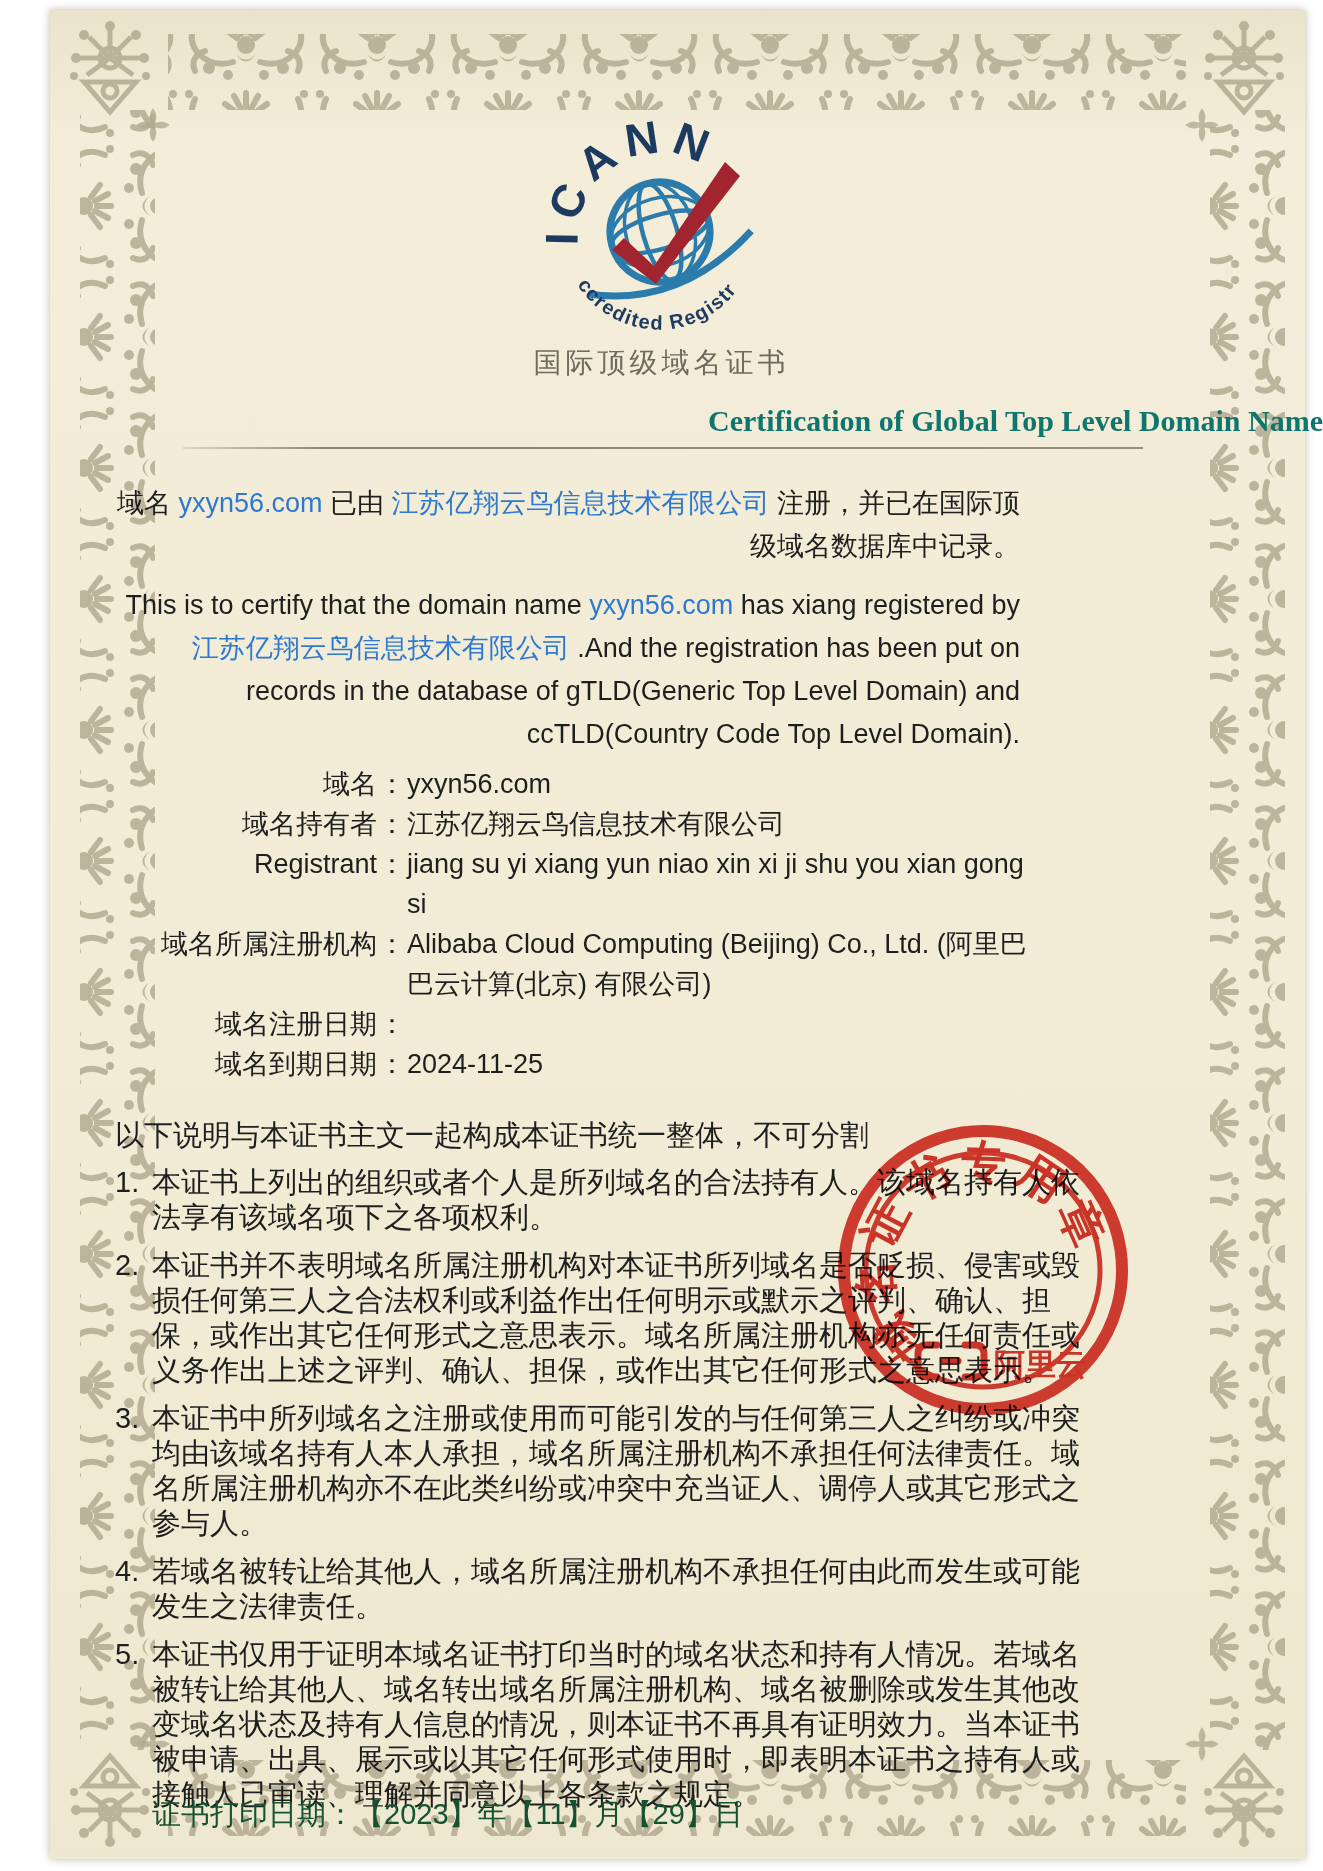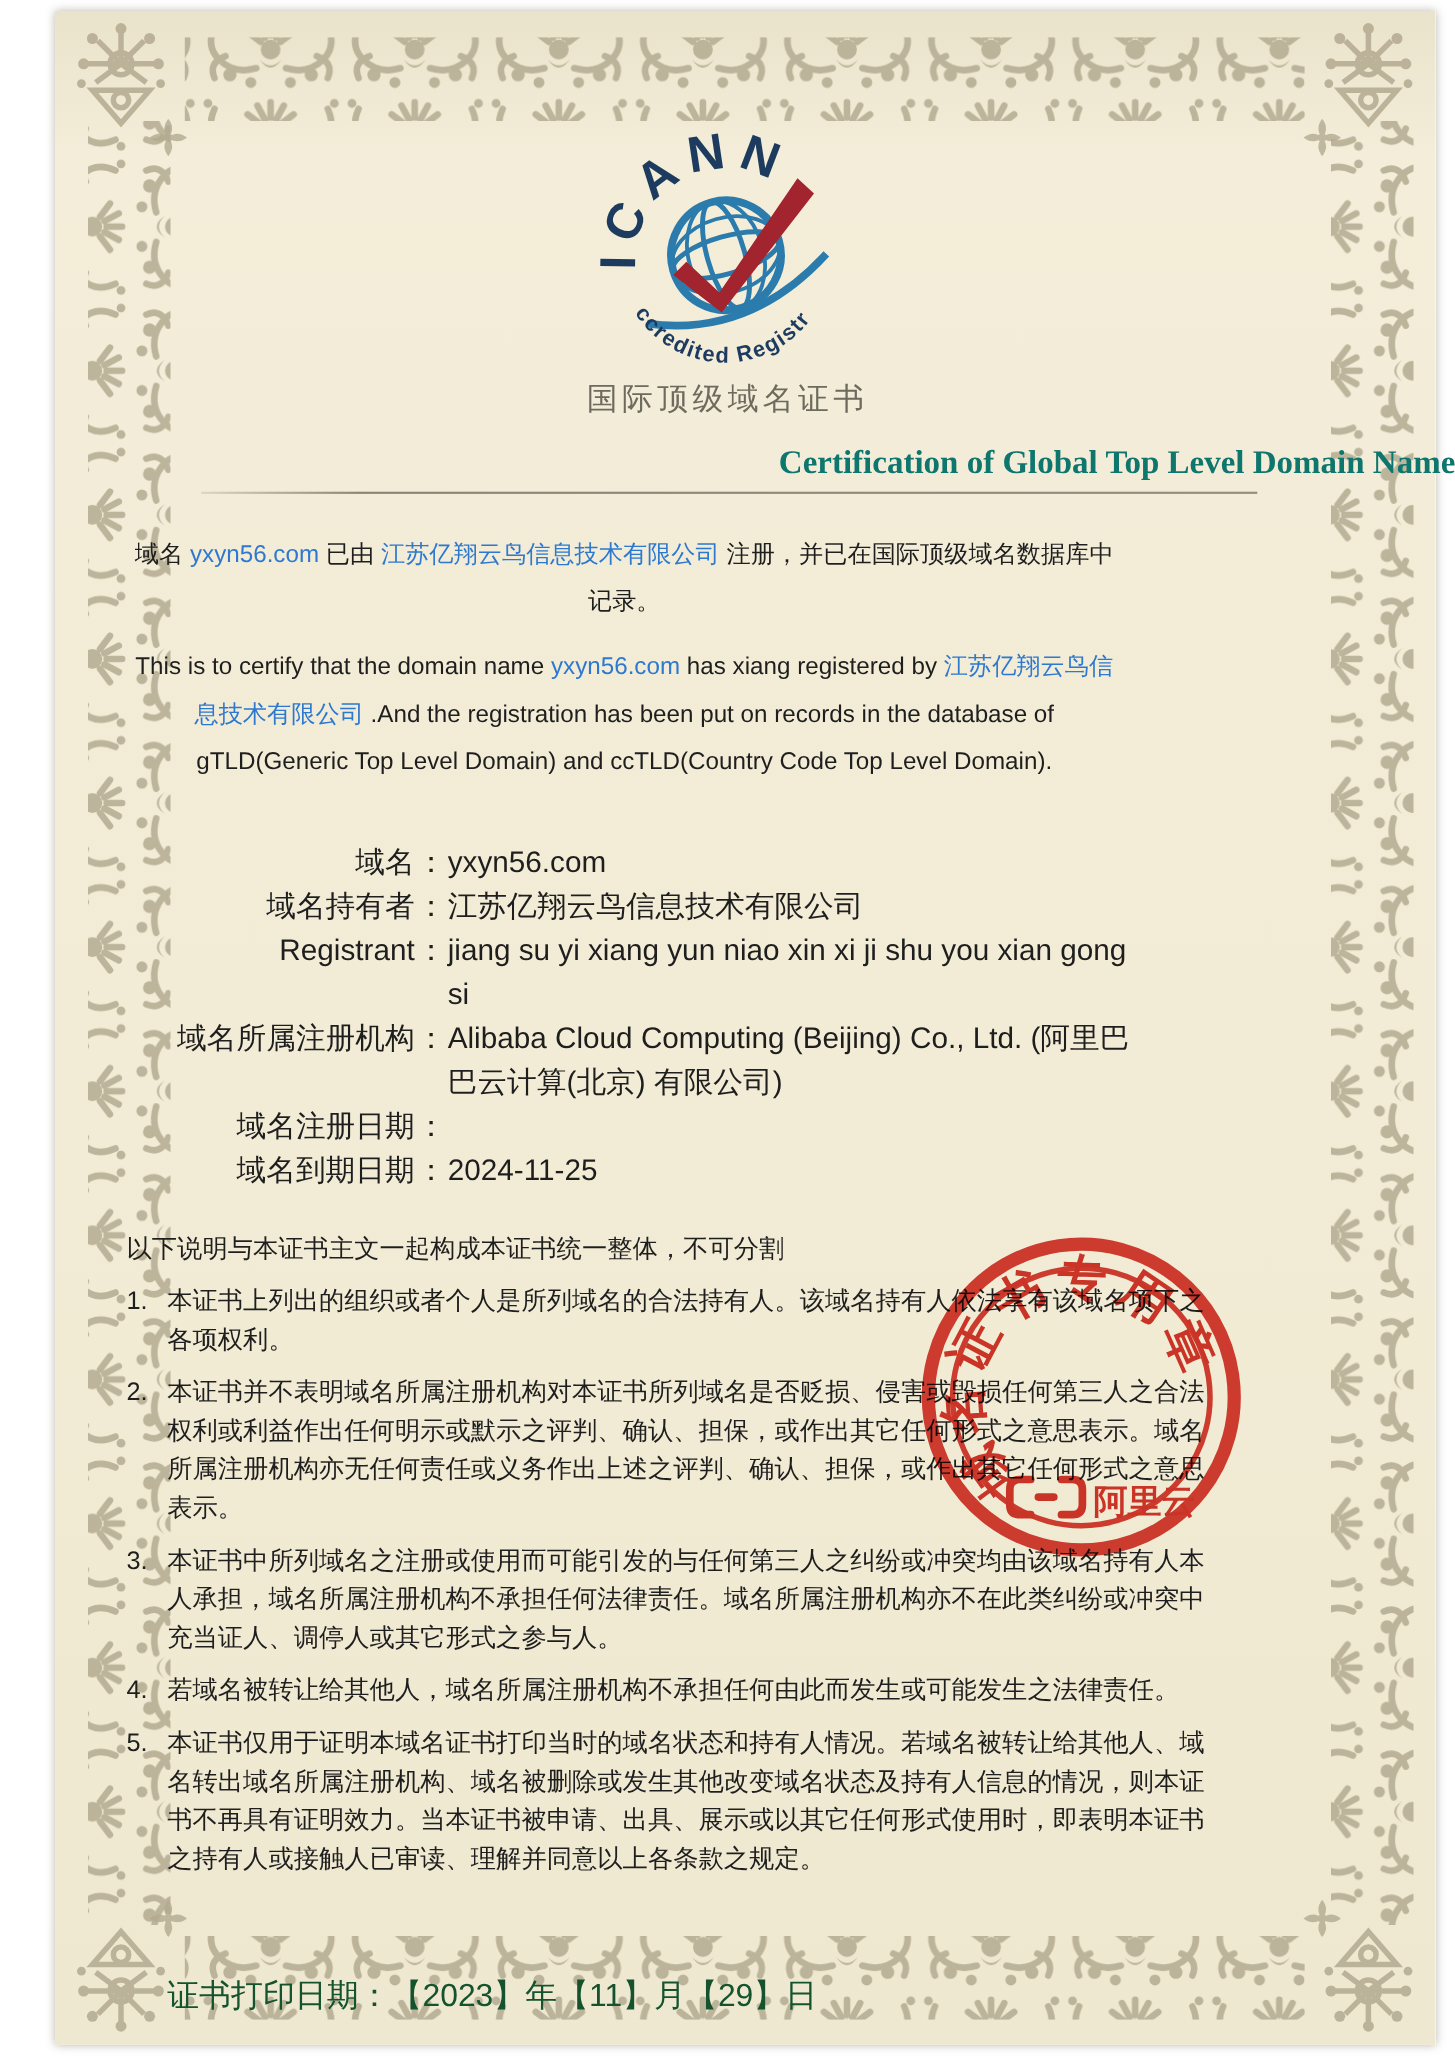--- a/index.html
+++ b/index.html
@@ -10,30 +10,30 @@
          box-shadow:0 0 8px rgba(60,50,20,.35);}
   .ornate{position:absolute;left:50px;top:10px;width:1255px;height:1849px;}
   .logo-box{position:absolute;left:478px;top:96px;width:364px;height:256px;}
   .title-zh{position:absolute;left:0;top:344px;width:100%;text-align:center;
             font-size:28px;font-weight:400;letter-spacing:4px;color:#6e6a5e;}
   .title-en{position:absolute;left:0;top:404px;width:100%;text-align:right;
             font-family:"Liberation Serif","DejaVu Serif",serif;
             font-size:30px;font-weight:bold;color:#0f766e;}
   .divider{position:absolute;left:183px;top:447px;width:960px;height:2px;
            background:linear-gradient(90deg,rgba(90,85,70,.15),rgba(70,66,54,.6) 15%,rgba(70,66,54,.55));}
-  .para{position:absolute;left:115px;width:905px;font-size:22px;line-height:43px;text-align:center;}
+  .para{position:absolute;left:115px;width:905px;font-size:27px;line-height:43px;text-align:right;}
   .p-zh{top:482px;}
   .p-en{top:584px;}
   .blue{color:#2e79d0;}
   .details{position:absolute;left:115px;top:764px;width:940px;font-size:27px;line-height:40px;}
   .drow{display:flex;align-items:flex-start;}
   .dlabel{width:262px;text-align:right;flex:none;}
   .dsep{width:30px;text-align:center;flex:none;}
   .dvalue{width:620px;}
-  .terms{position:absolute;left:115px;top:1118px;width:1000px;font-size:23px;line-height:35px;}
+  .terms{position:absolute;left:115px;top:1118px;width:1000px;font-size:29px;line-height:35px;}
   .terms-heading{margin:0 0 12px 0;}
   .titem{display:flex;margin:0 0 13px 0;}
   .tnum{width:37px;flex:none;}
   .ttext{width:955px;}
   .stamp-box{position:absolute;left:818px;top:1102px;width:340px;height:340px;
              mix-blend-mode:multiply;opacity:.93;}
   .footer{position:absolute;left:152px;top:1795px;font-size:29px;font-weight:500;color:#14532d;}
 </style>
 </head>
 <body>

